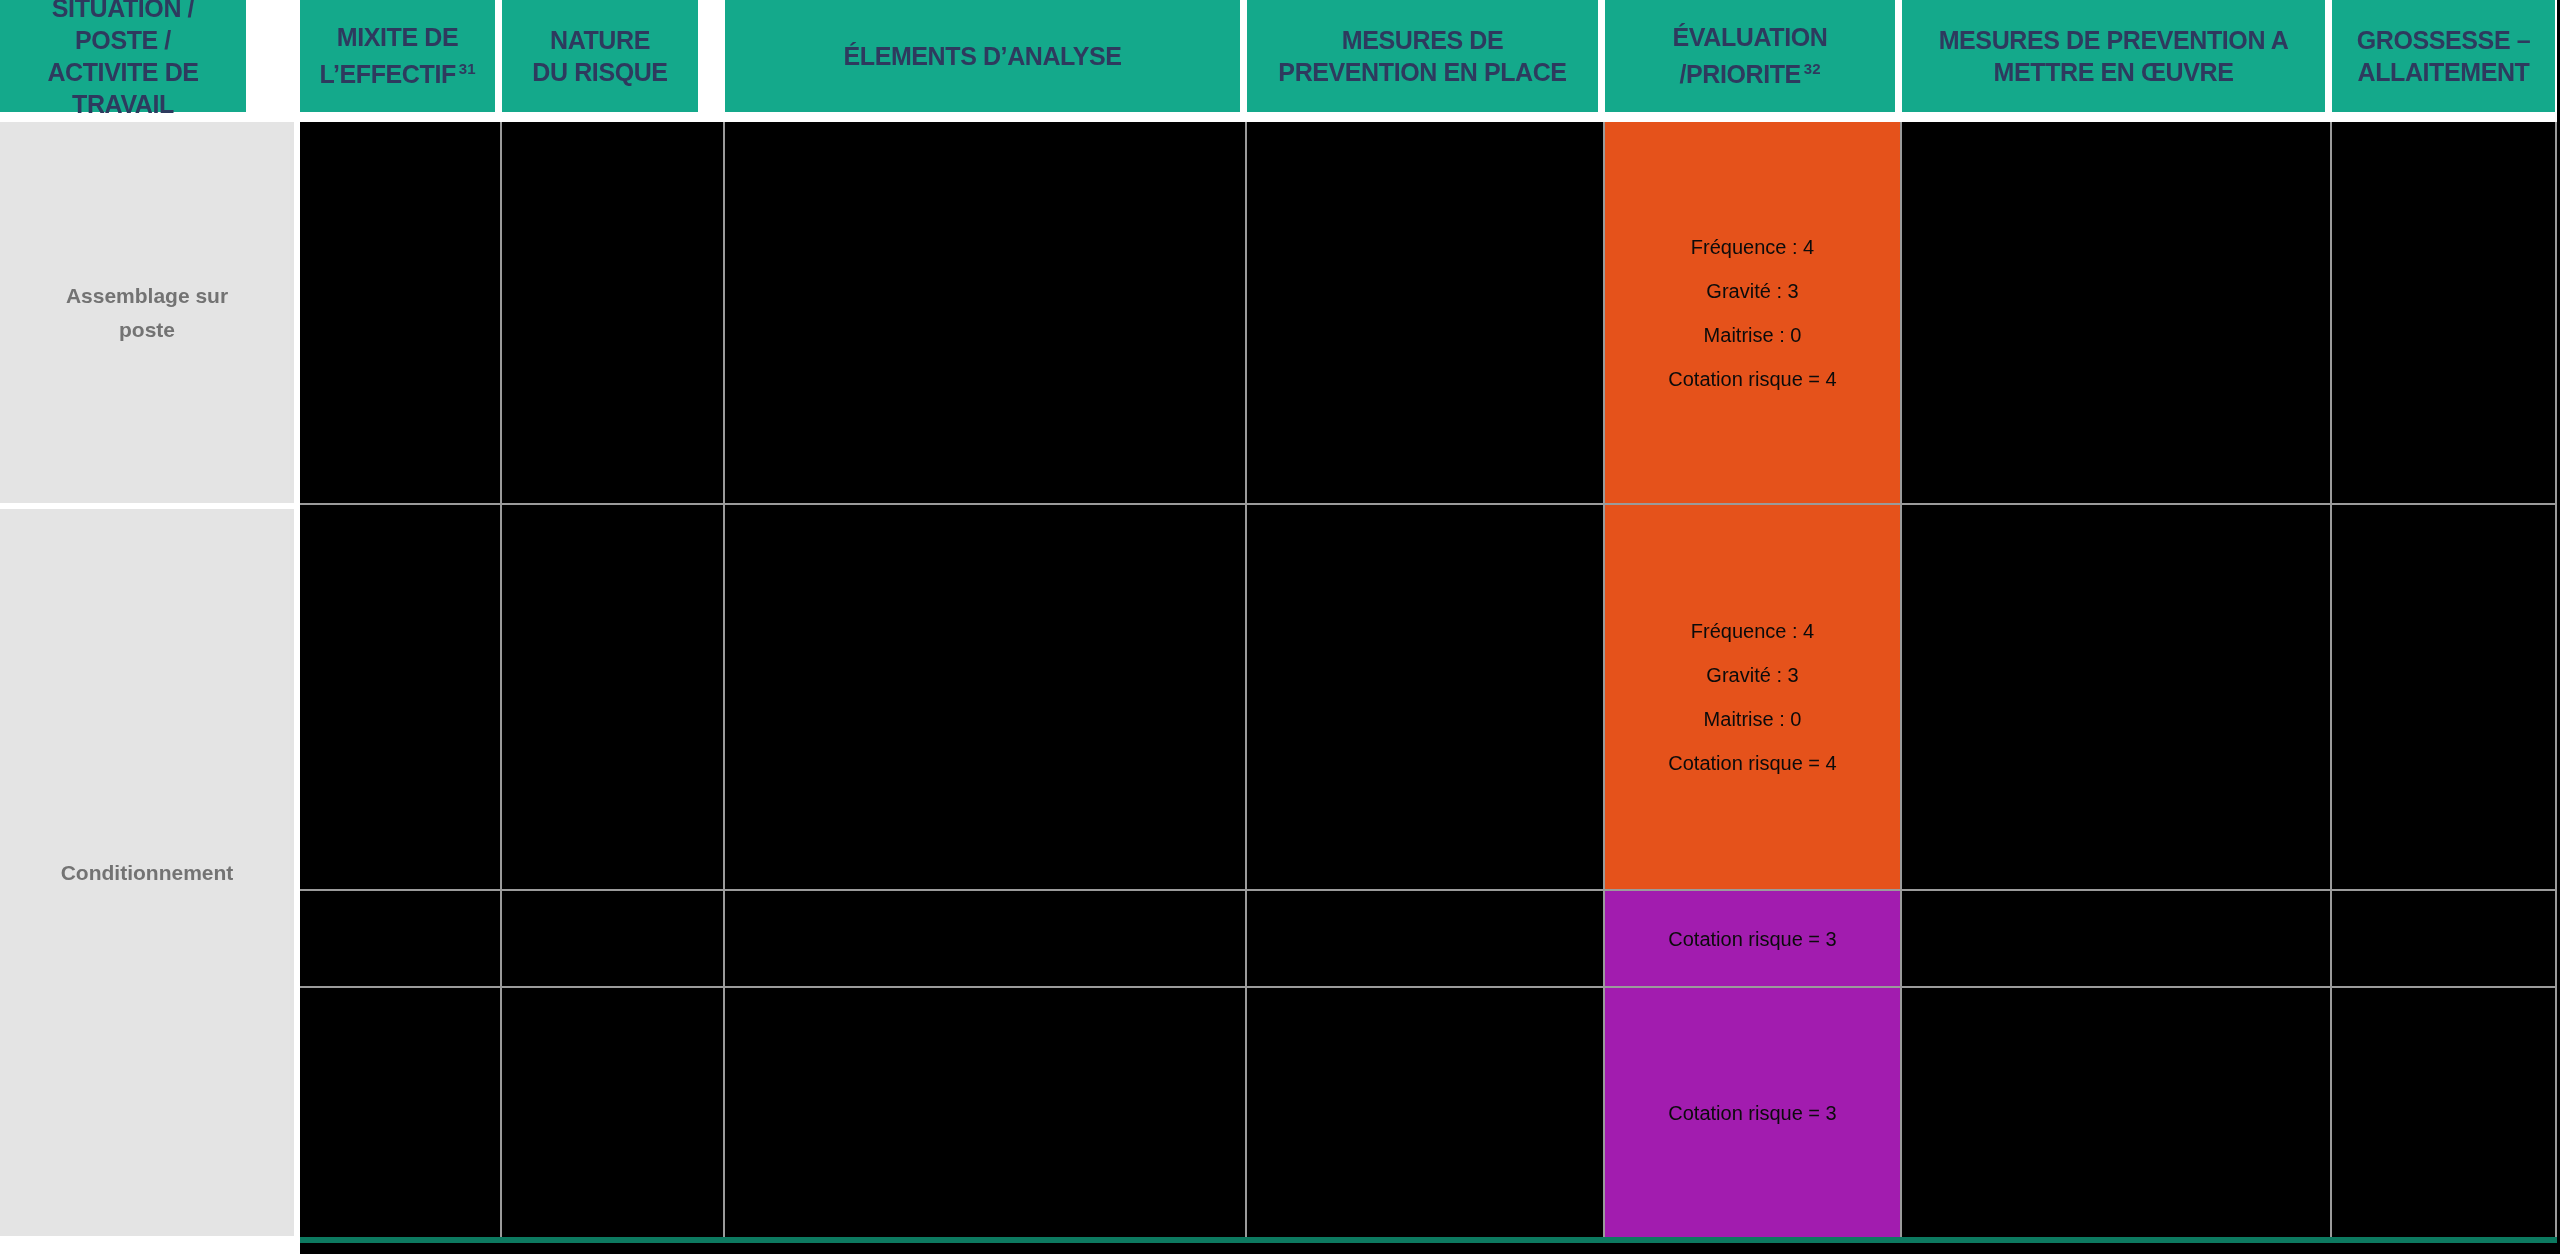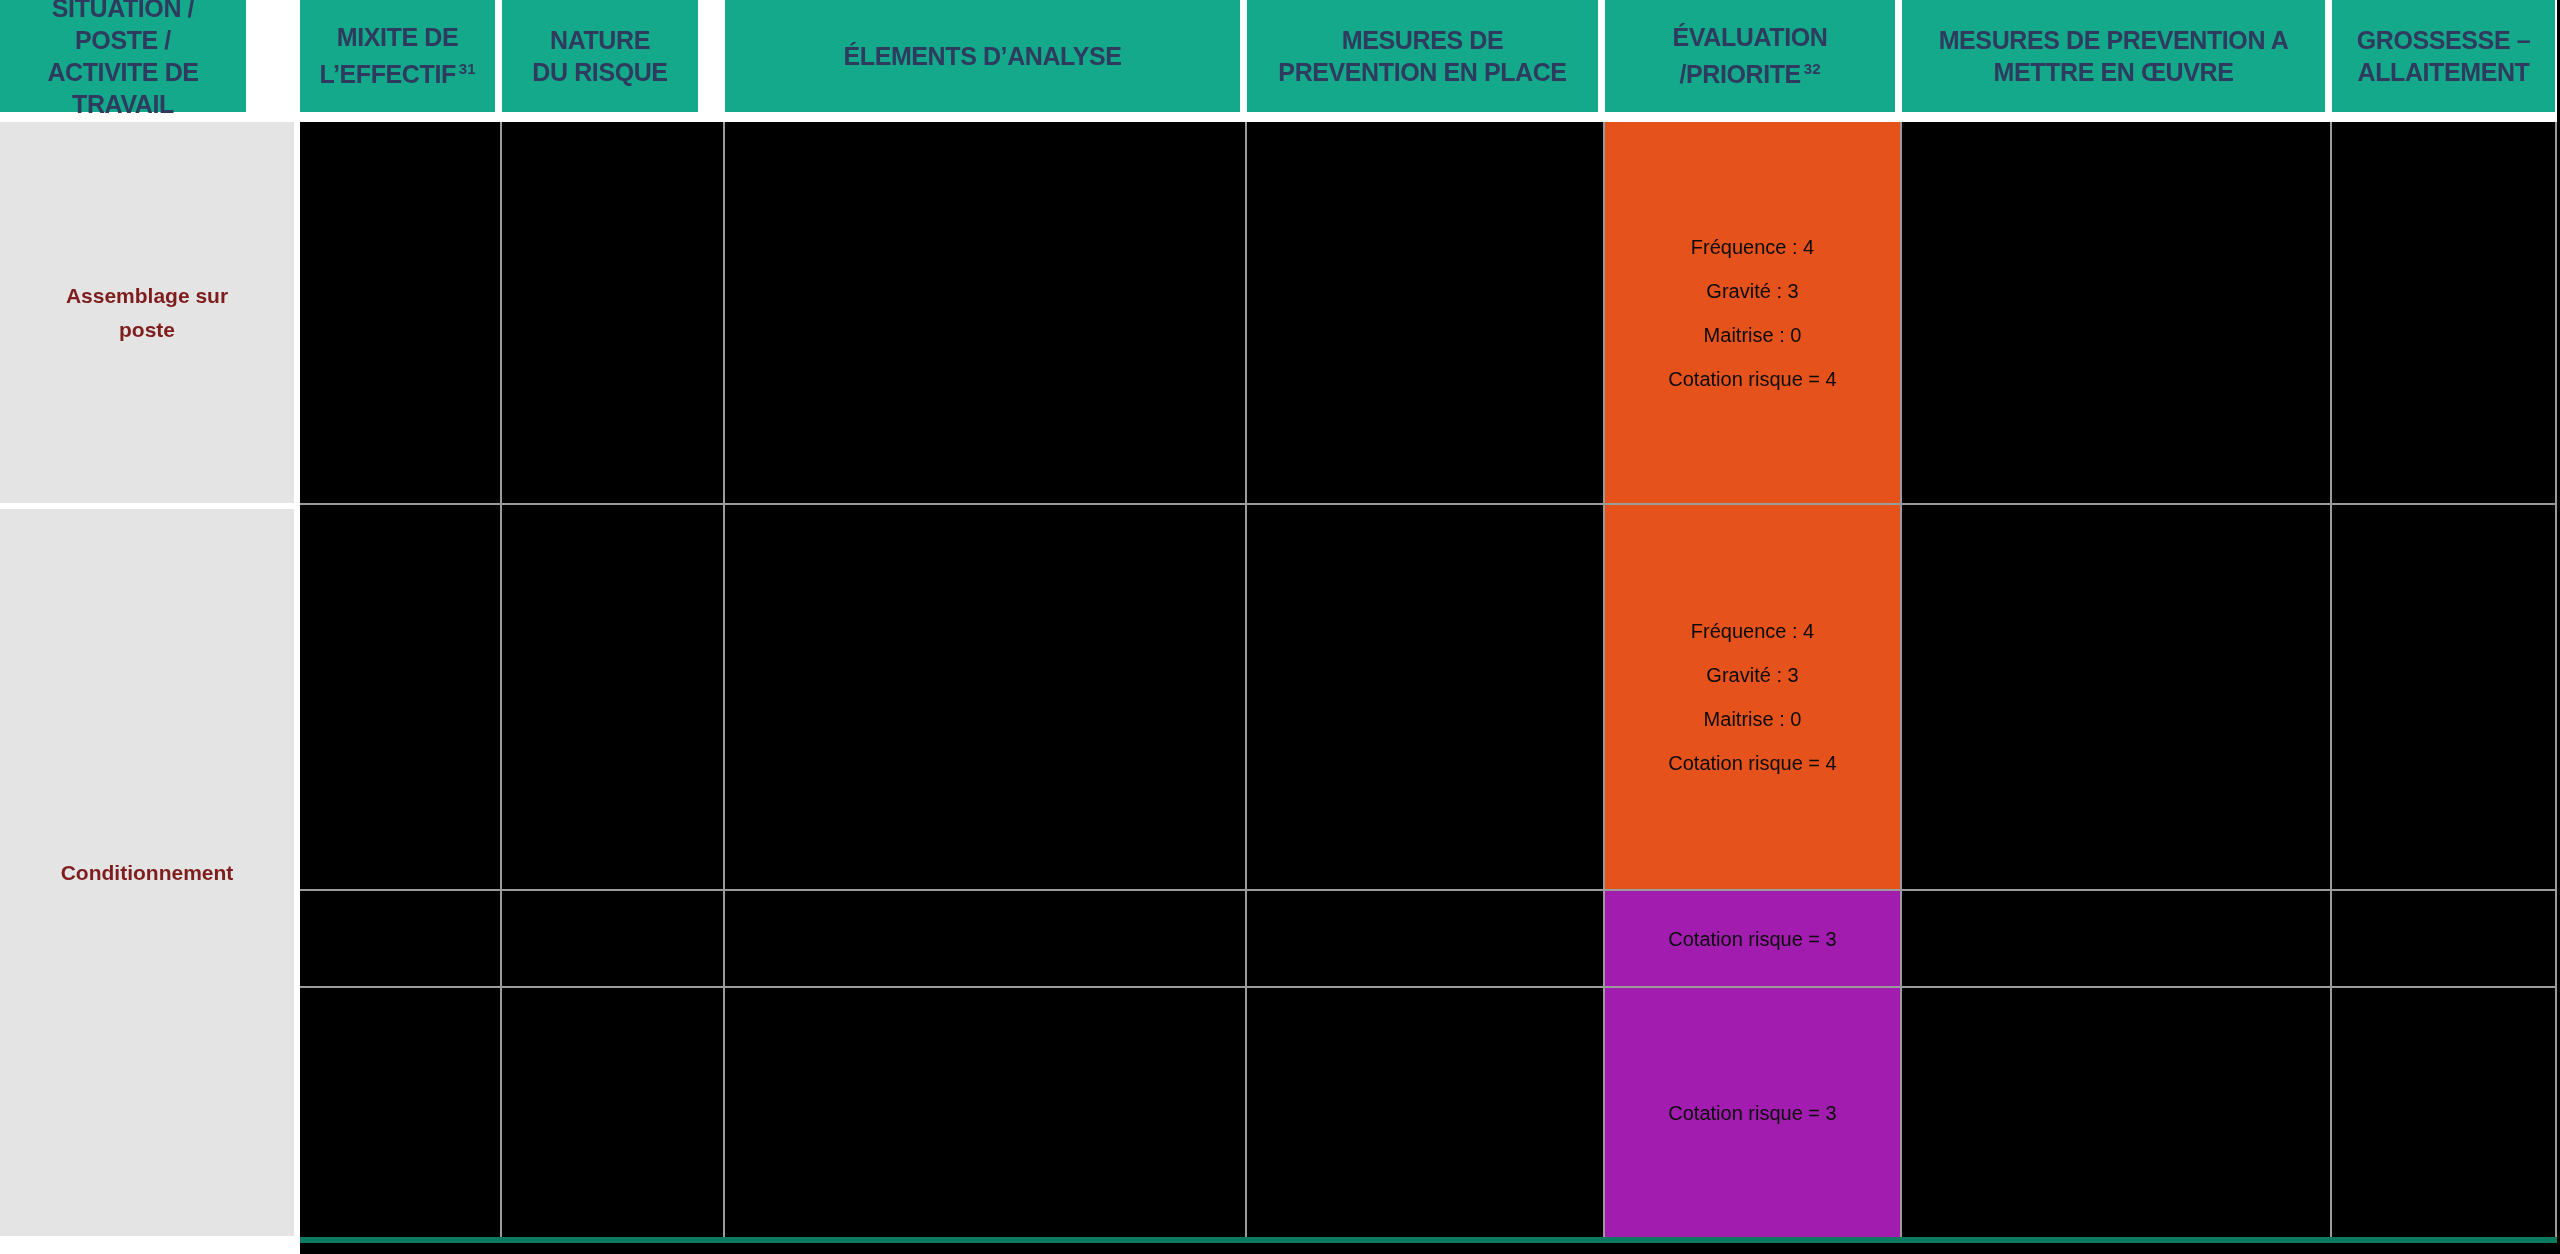--- a/index.html
+++ b/index.html
@@ -38,21 +38,21 @@
     display:flex;flex-direction:column;align-items:center;justify-content:center;
     color:#0b0b0b;font-size:20px;line-height:32px;text-align:center;gap:12px;
   }
   .risk-high{background:#E5521B;}
   .risk-medium{background:#a21caf;}
 
   
   .sit{
     position:absolute;left:0;width:294px;background:#E4E4E4;
     display:flex;align-items:center;justify-content:center;text-align:center;
-    color:#7f1d1d;font-weight:700;font-size:21px;line-height:34px;
+    color:#737373;font-weight:700;font-size:21px;line-height:34px;
     box-sizing:border-box;padding:0 56px;
   }
   .sit1{top:122px;height:381px;}
   .sit2{top:509px;height:727px;}
 
   
   .bottom-rule{position:absolute;left:300px;top:1237px;width:2260px;height:6px;background:#0D7A60;}
   .bottom-strip{position:absolute;left:300px;top:1243px;width:2260px;height:11px;background:#000000;}
   .right-sliver{position:absolute;left:2557px;top:0;width:3px;height:1254px;background:#000000;}
 </style>

